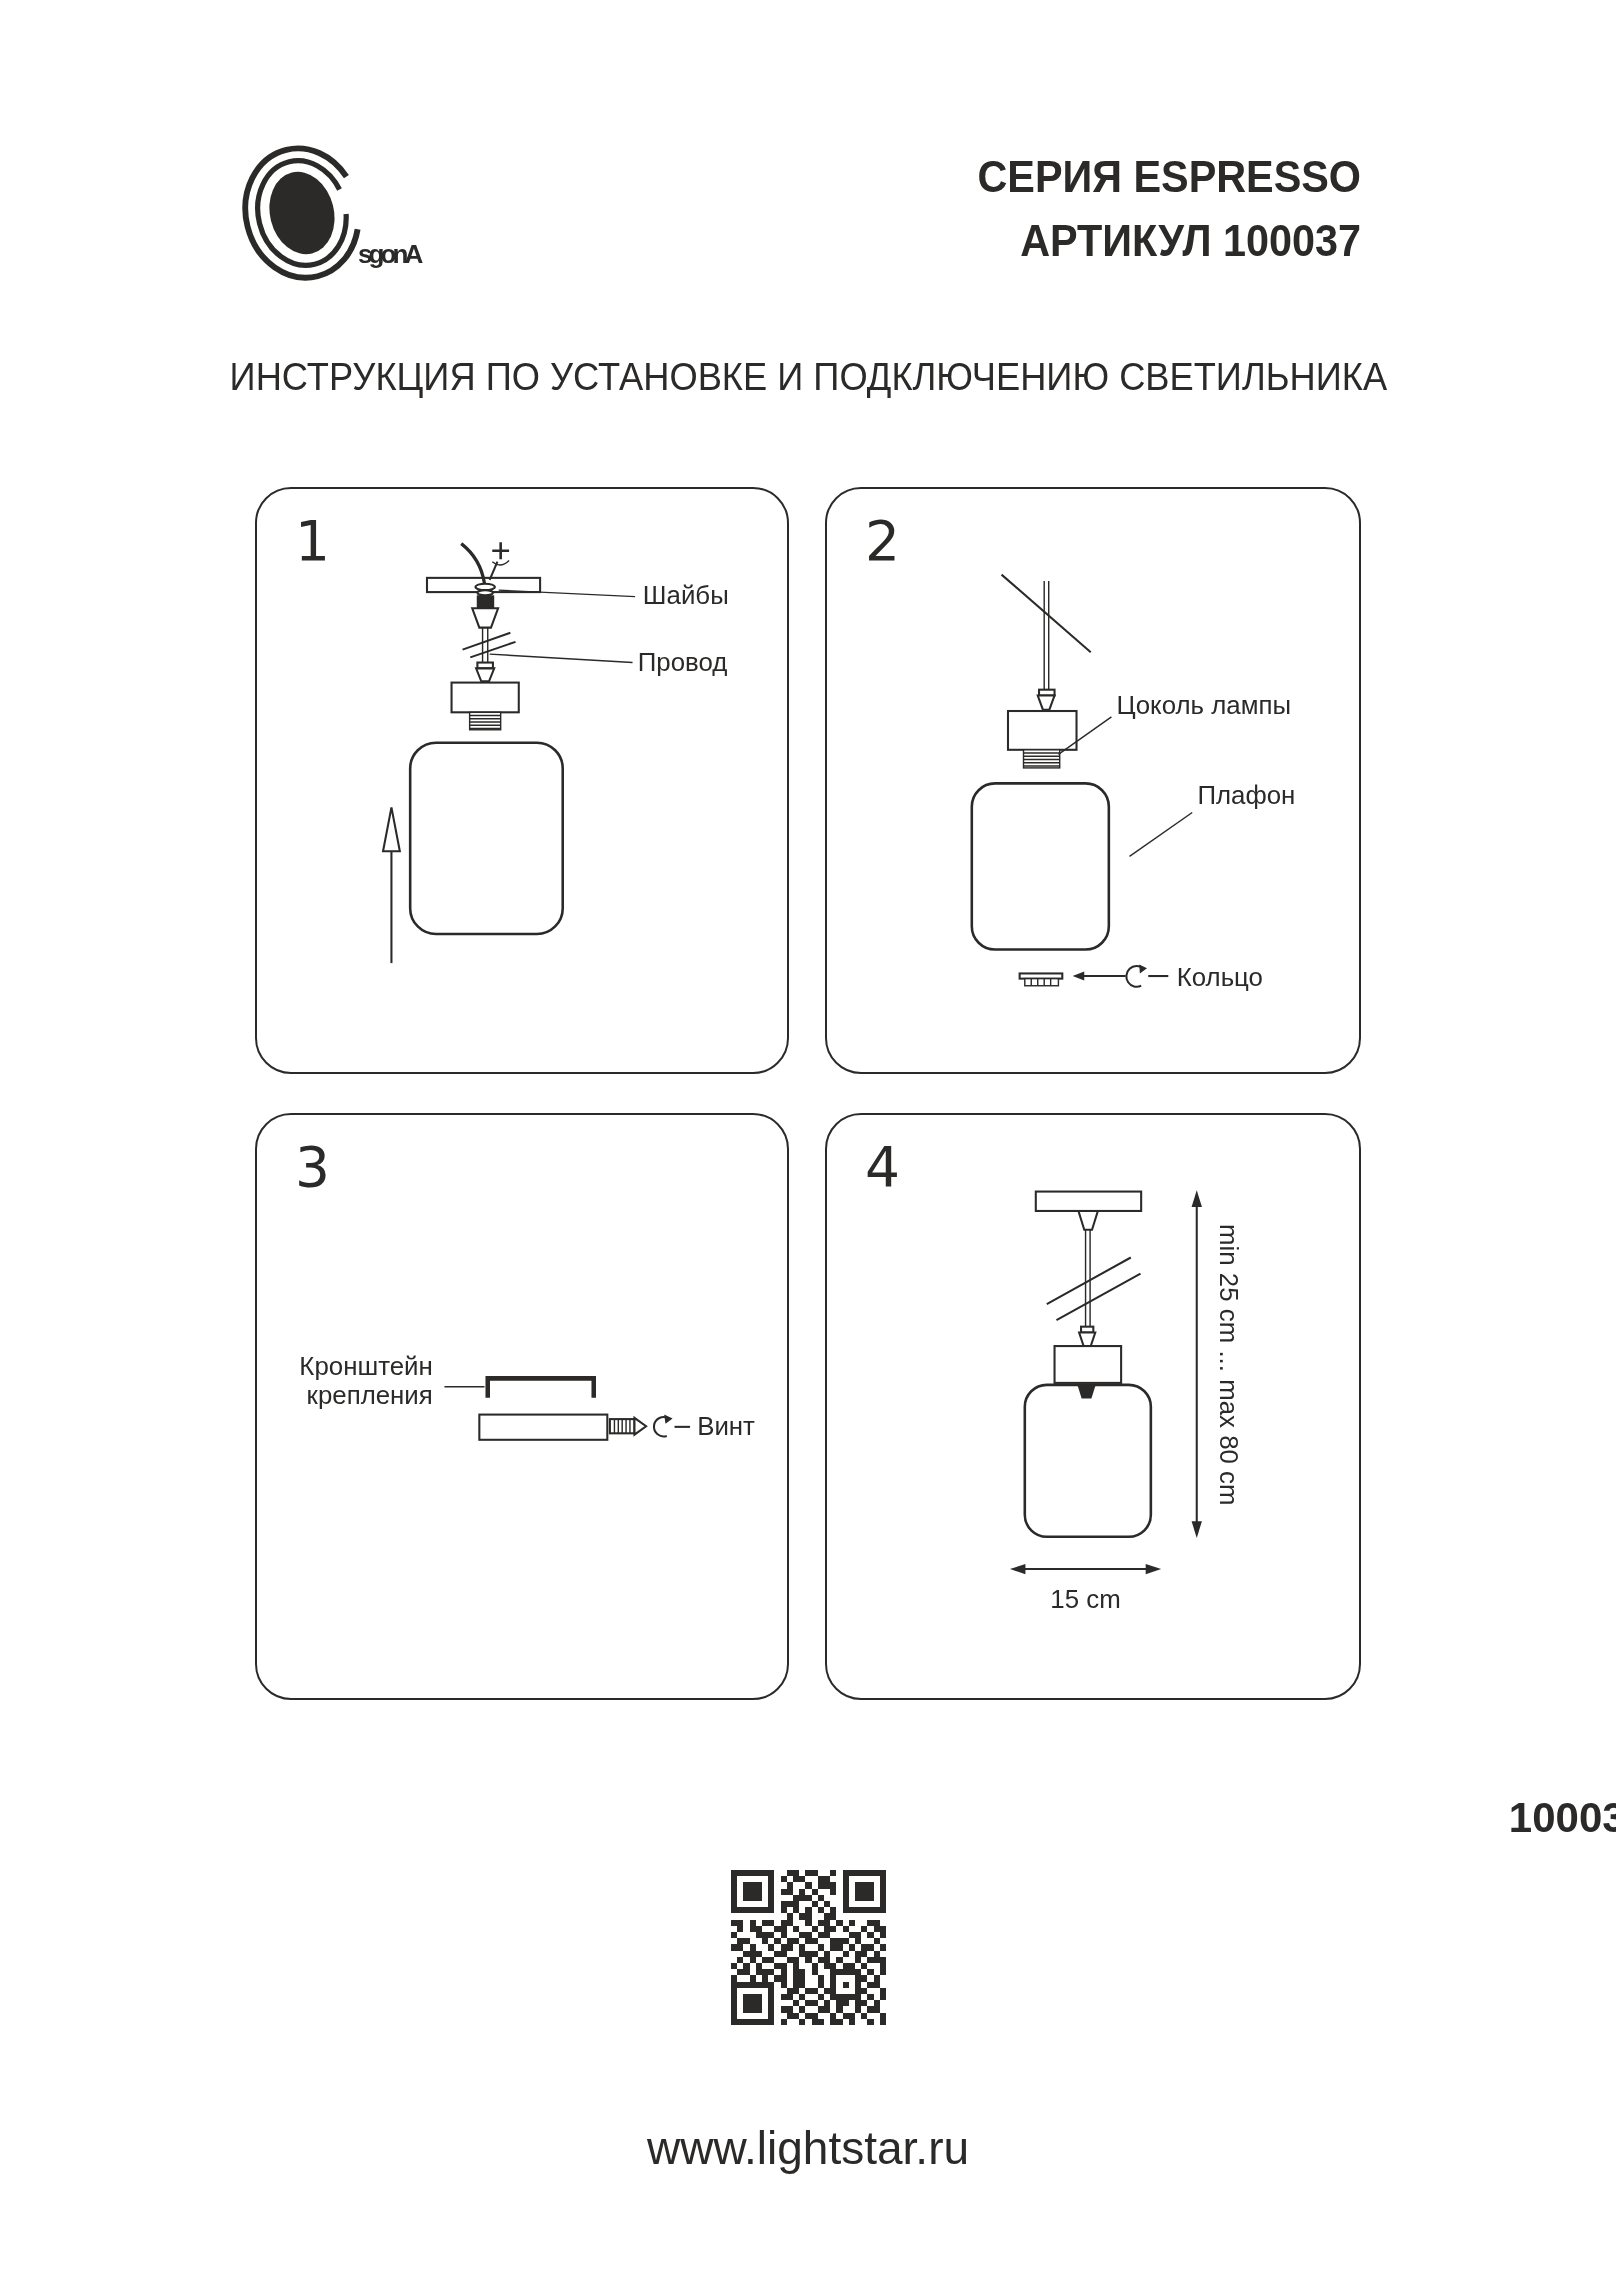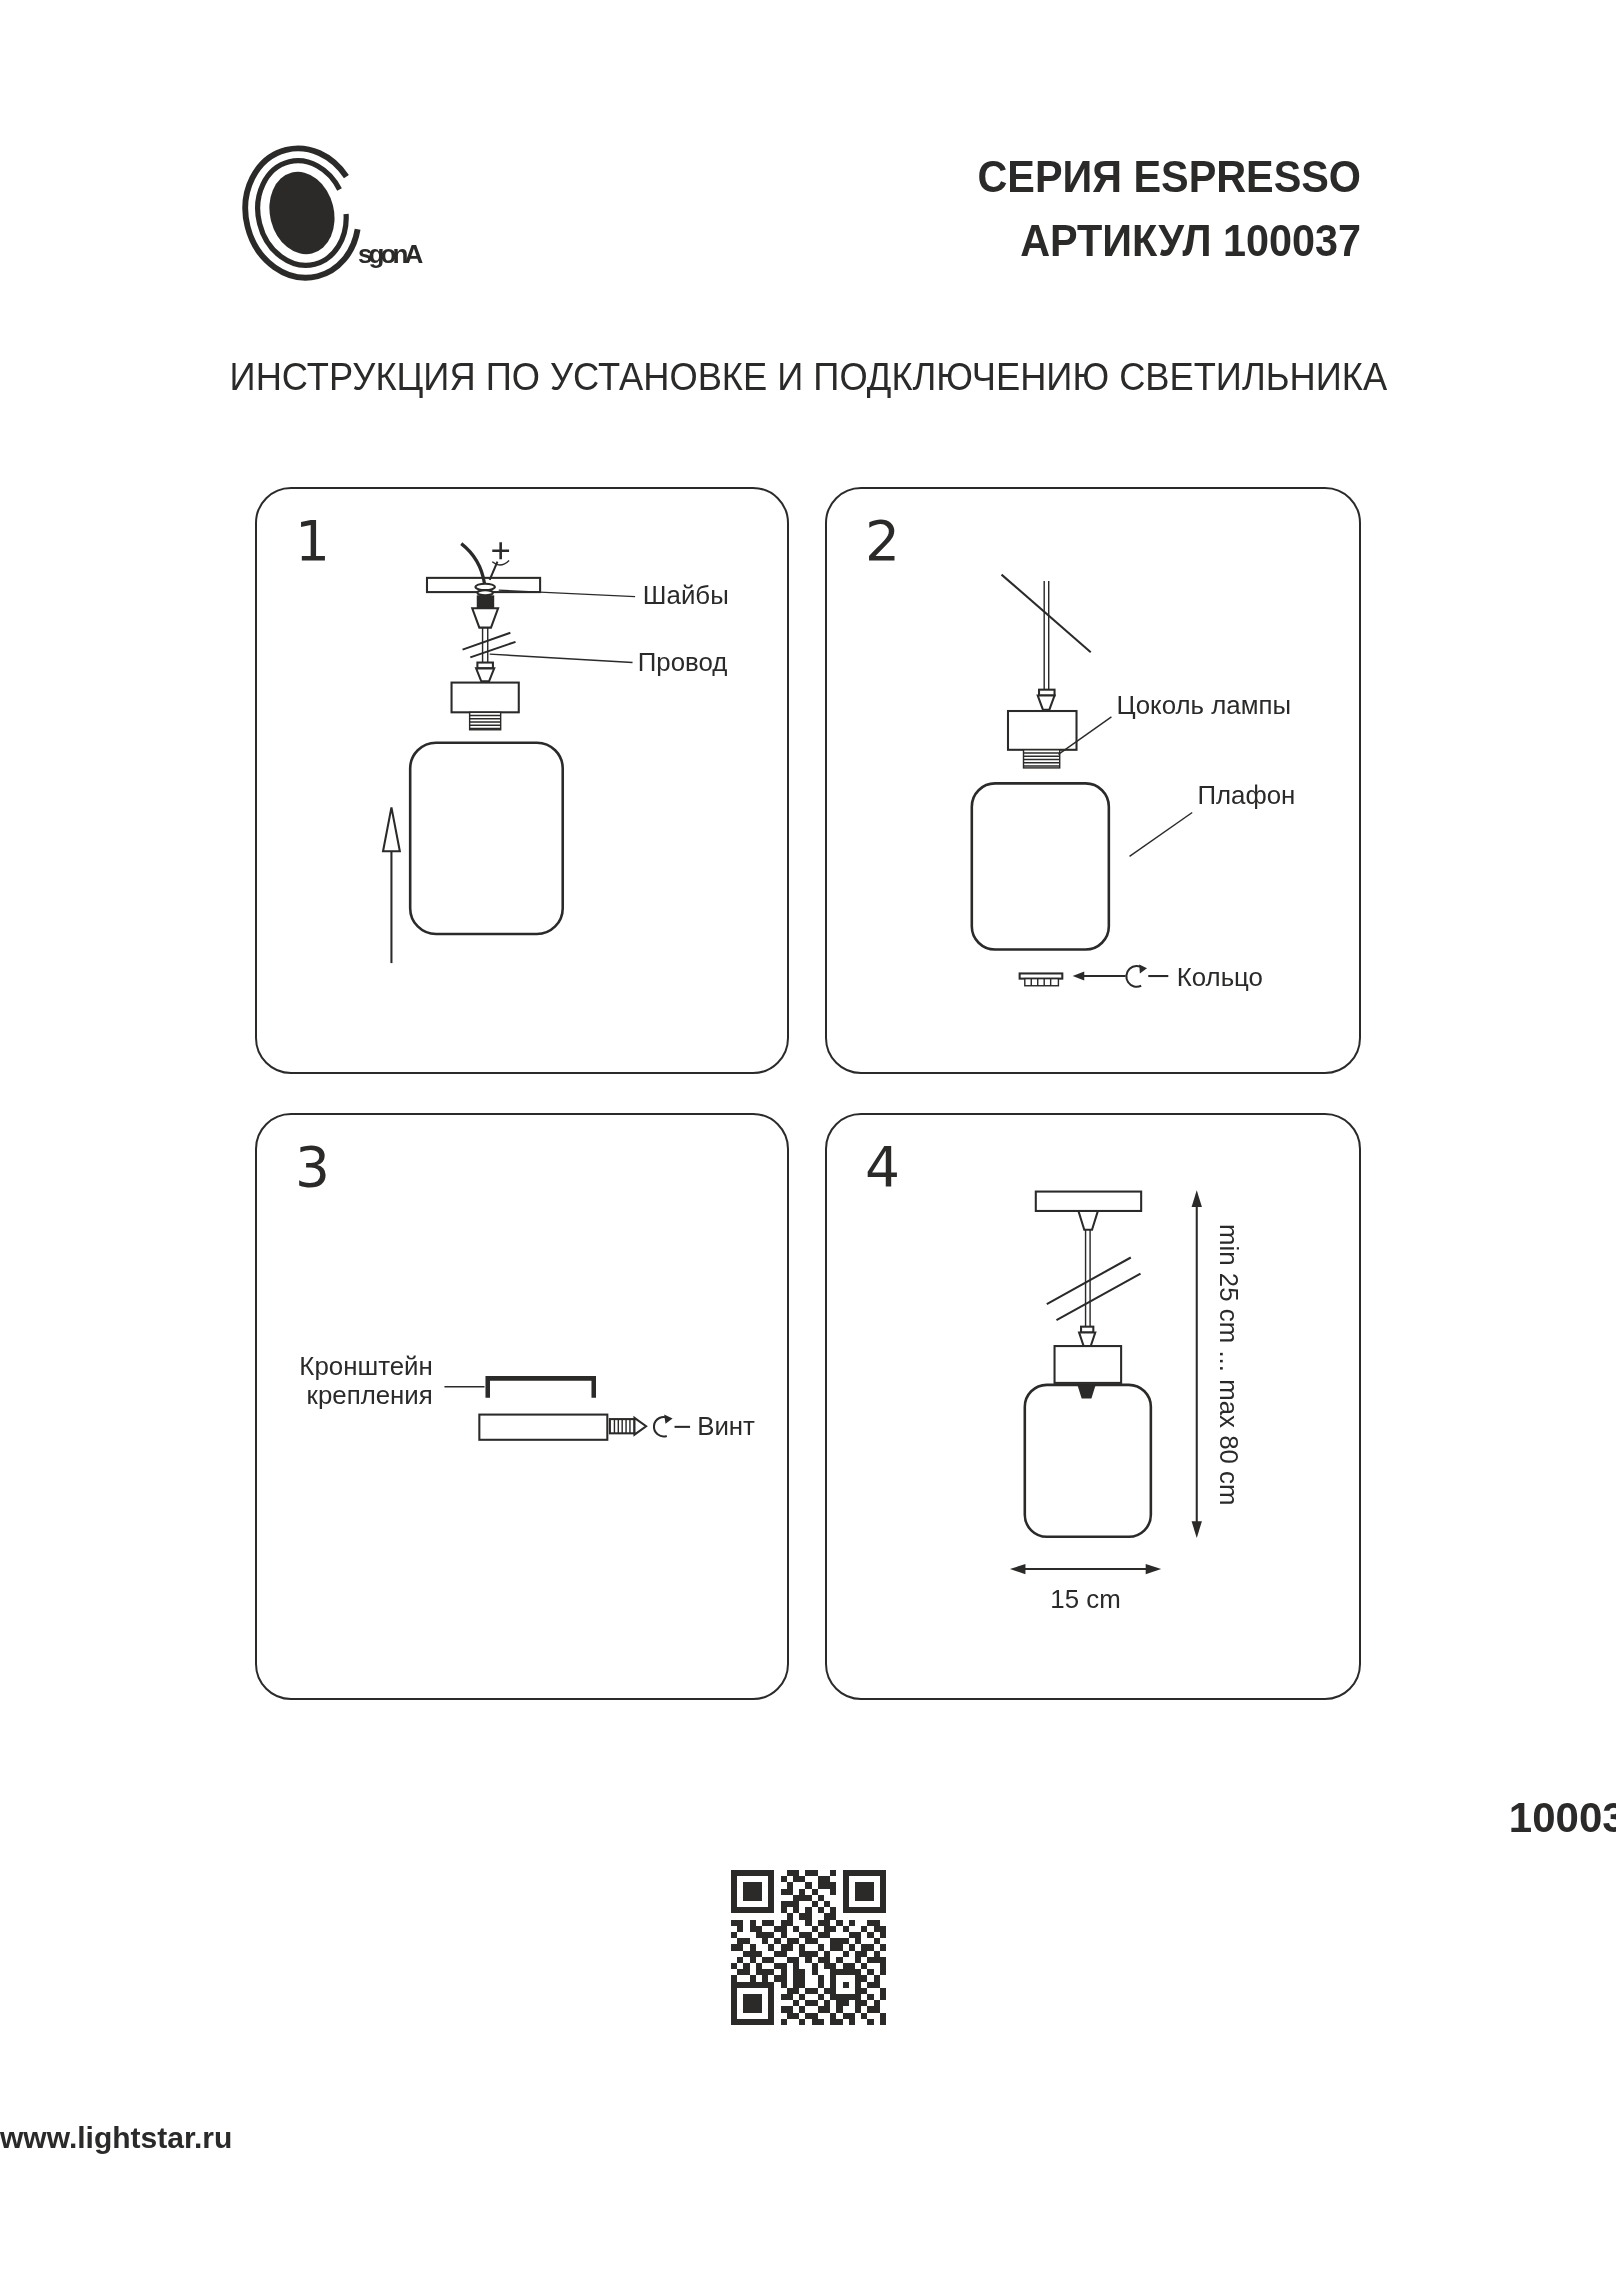--- a/index.html
+++ b/index.html
@@ -13,22 +13,22 @@
          font-weight:400;font-size:39px;white-space:nowrap;}
   .title>span{display:inline-block;transform:scaleX(0.93);transform-origin:50% 50%;}
   .panel{position:absolute;width:534px;height:587px;border:2.6px solid #2b2a29;
          border-radius:36px;box-sizing:border-box;}
   .panel-number{position:absolute;left:38px;top:25px;
                 font-family:"DejaVu Sans",sans-serif;font-size:55px;line-height:1;}
   svg.diagram{position:absolute;left:0;top:0;width:100%;height:100%;}
   svg text{font-family:"Liberation Sans",sans-serif;font-size:40px;fill:#2b2a29;}
   .article{position:absolute;top:1794px;left:0;width:100%;text-align:right;
            font-weight:700;font-size:42px;padding-left:33px;}
-  .url{position:absolute;top:2121px;left:0;width:100%;text-align:left;
-       font-weight:700;font-size:30px;}
+  .url{position:absolute;top:2121px;left:0;width:100%;text-align:center;
+       font-weight:400;font-size:46px;}
   #qr{position:absolute;left:731px;top:1870px;width:155px;height:155px;}
   .s2{stroke:#2b2a29;stroke-width:2.2;fill:none;}
   .s3{stroke:#2b2a29;stroke-width:3.2;fill:none;}
   .s4{stroke:#2b2a29;stroke-width:4;fill:none;}
   .s7{stroke:#2b2a29;stroke-width:7;fill:none;}
   .fw{fill:#ffffff;}
   .fd{fill:#2b2a29;}
 </style>
 </head>
 <body>

